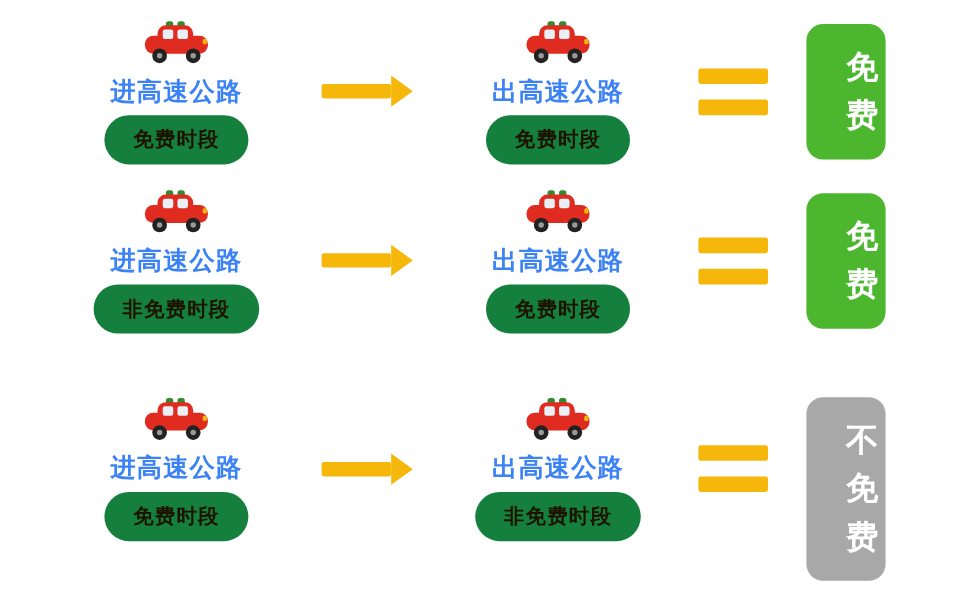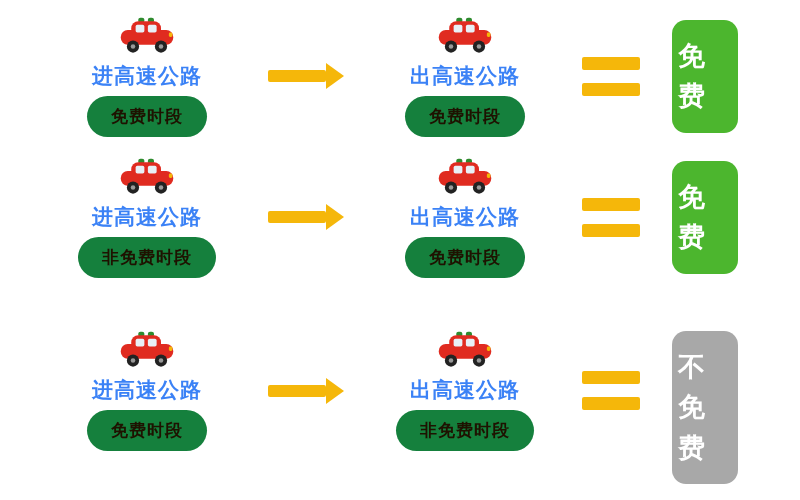--- a/index.html
+++ b/index.html
@@ -28,21 +28,21 @@
   .arrow .shaft{flex:1;height:12px;background:#F5B70A;border-radius:2px;}
   .arrow .head{
     width:0;height:0;border-left:18px solid #F5B70A;
     border-top:13px solid transparent;border-bottom:13px solid transparent;
   }
   
   .equals{display:flex;flex-direction:column;gap:13px;width:58px;}
   .equals .bar{height:13px;background:#F5B70A;border-radius:2px;}
   
   .result{
-    width:66px;border-radius:14px;display:flex;align-items:center;justify-content:flex-start;
+    width:66px;border-radius:14px;display:flex;align-items:center;justify-content:flex-end;
     padding:16px 4px;box-sizing:border-box;min-height:110px;
   }
   .result-text{
     width:1.15em;word-break:break-all;text-align:center;
     color:#ffffff;font-weight:bold;font-size:27px;line-height:1.5;letter-spacing:0;
   }
 </style>
 </head>
 <body>
 

